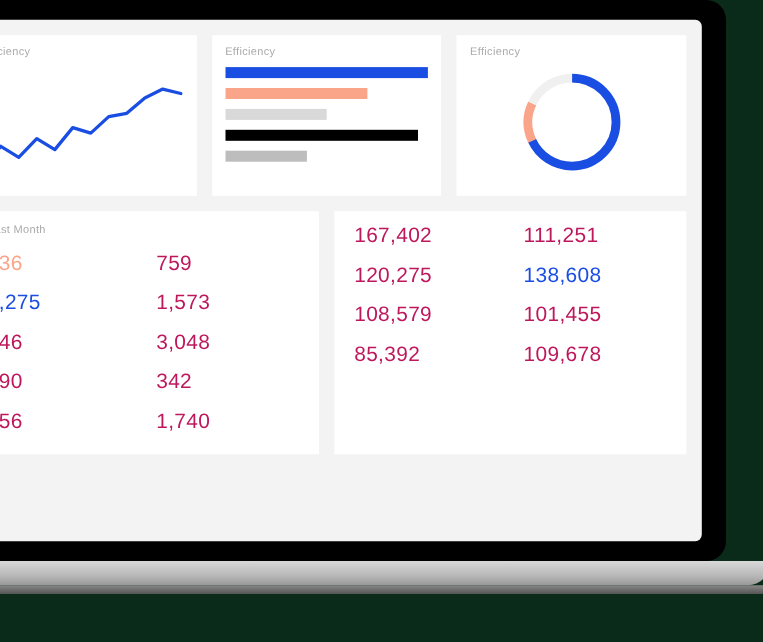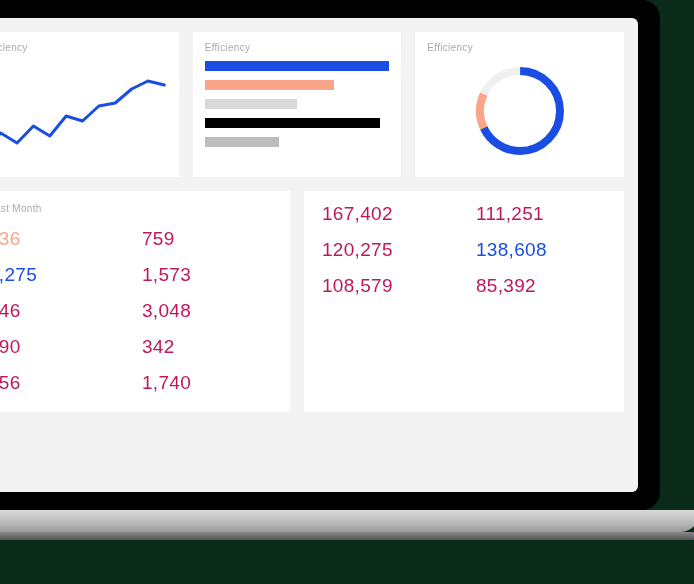--- a/index.html
+++ b/index.html
@@ -177,21 +177,23 @@
           </div>
       </div>
 
       <div class="panel">
         <div class="metrics-grid" id="all-time-grid">
             <div class="metric">167,402</div>
             <div class="metric">111,251</div>
             <div class="metric">120,275</div>
             <div class="metric c-blue">138,608</div>
             <div class="metric">108,579</div>
+            <div class="metric">101,455</div>
             <div class="metric">85,392</div>
+            <div class="metric">109,678</div>
           </div>
       </div>
 
     </div>
 
   </div>
 </div>
 <div class="laptop-base"></div>
 
 </body></html>

